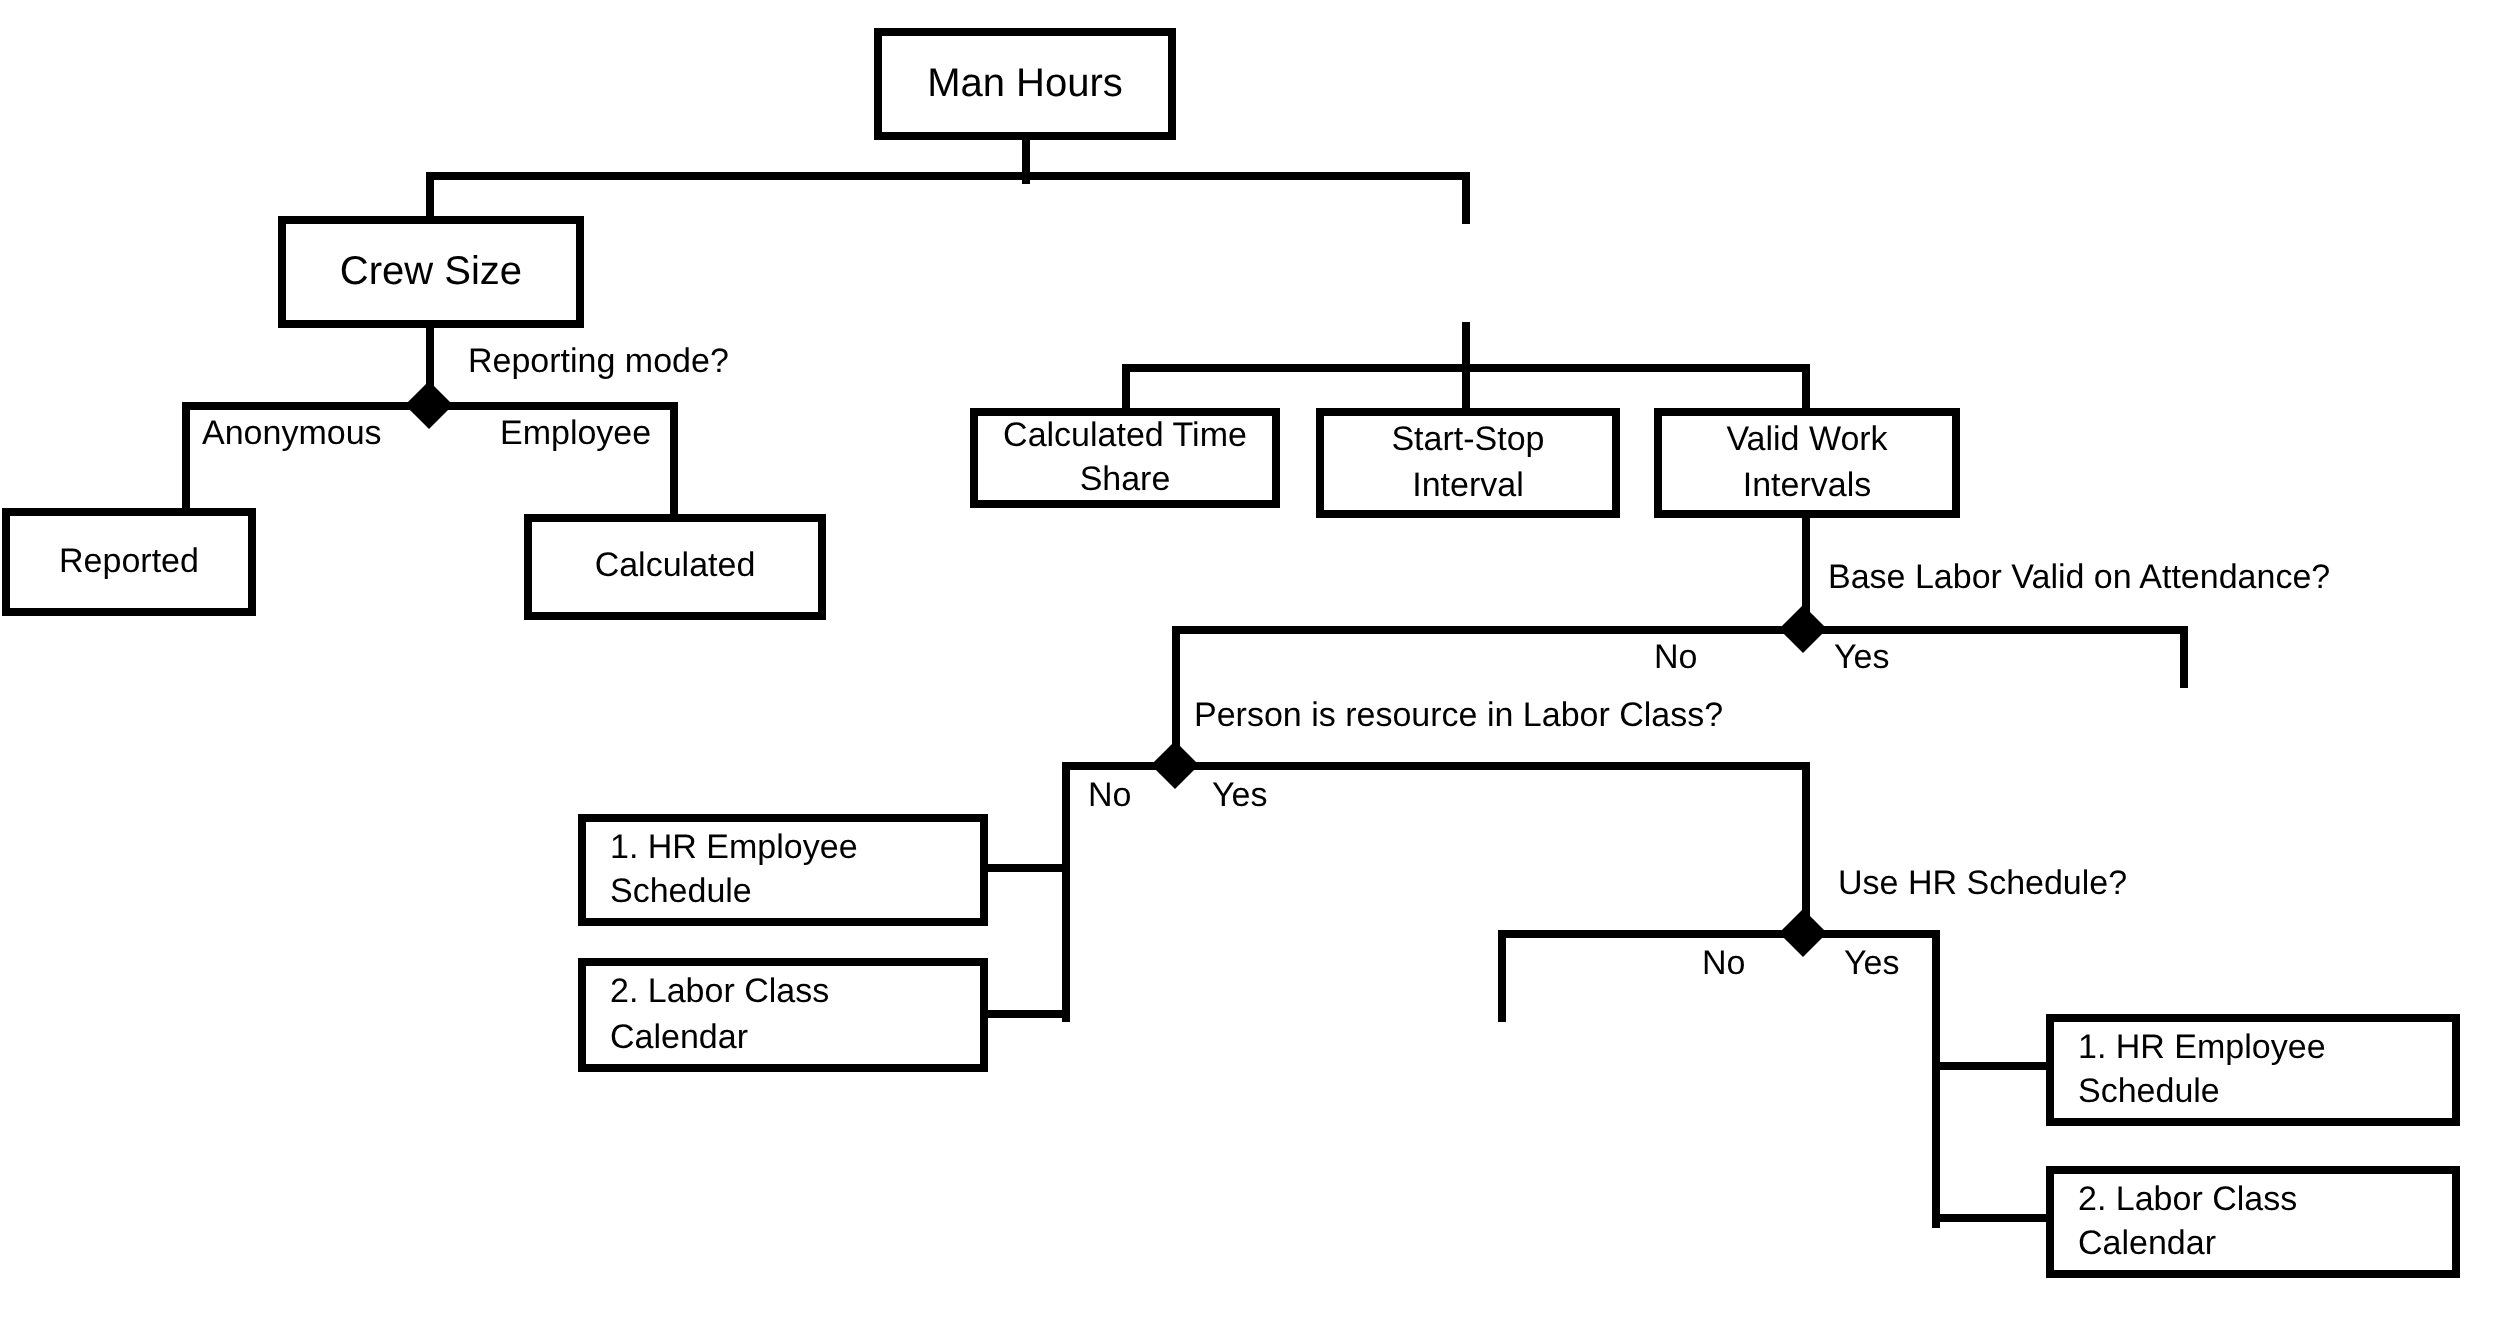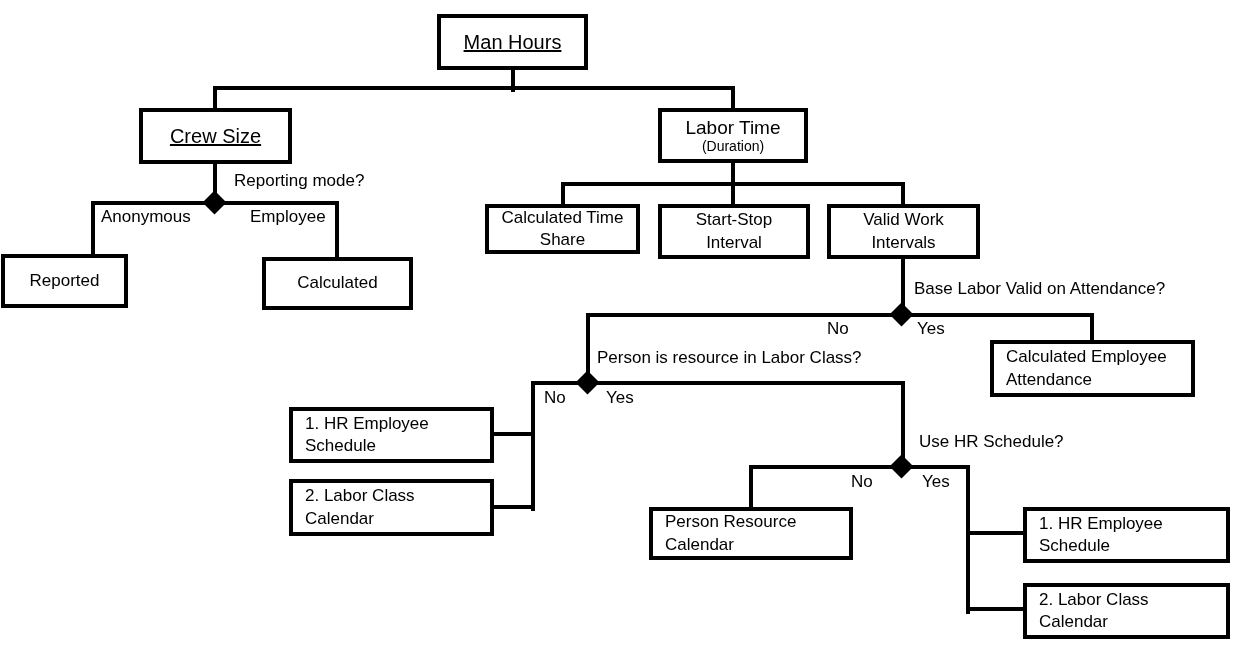--- a/index.html
+++ b/index.html
@@ -24,21 +24,21 @@
     background: #ffffff;
     display: flex;
     align-items: center;
     justify-content: center;
     text-align: center;
     font-size: 17px;
     line-height: 1.3;
     color: #000000;
     padding: 0 4px;
   }
-  .node.big { font-size: 20px; text-decoration: underline; }
+  .node.big { font-size: 20px; }
   .node.leftalign {
     justify-content: flex-start;
     text-align: left;
     padding-left: 12px;
     padding-right: 20px;
   }
   .node.twoline {
     flex-direction: column;
     line-height: 1.1;
     padding-top: 2px;
@@ -111,42 +111,36 @@
 
   <div class="dm" style="left:206px;top:194px"></div>
   <div class="dm" style="left:893px;top:306px"></div>
   <div class="dm" style="left:579px;top:374px"></div>
   <div class="dm" style="left:893px;top:458px"></div>
 
   <div class="node big" style="left:437px;top:14px;width:151px;height:56px">Man Hours</div>
 
   <div class="node big" style="left:139px;top:108px;width:153px;height:56px">Crew Size</div>
 
-  <div class="node twoline" style="left:658px;top:108px;width:150px;height:55px">
-    <span class="main">Labor Time</span>
-    <span class="sub">(Duration)</span>
-  </div>
 
   <div class="node" style="left:1px;top:254px;width:127px;height:54px">Reported</div>
 
   <div class="node" style="left:262px;top:257px;width:151px;height:53px">Calculated</div>
 
   <div class="node" style="left:485px;top:204px;width:155px;height:50px">Calculated Time Share</div>
 
   <div class="node" style="left:827px;top:204px;width:153px;height:55px">Valid Work Intervals</div>
 
   <div class="node" style="left:658px;top:204px;width:152px;height:55px">Start-Stop Interval</div>
 
-  <div class="node leftalign" style="left:990px;top:340px;width:205px;height:57px">Calculated Employee Attendance</div>
 
   <div class="node leftalign" style="left:289px;top:407px;width:205px;height:56px">1. HR Employee Schedule</div>
 
   <div class="node leftalign" style="left:289px;top:479px;width:205px;height:57px">2. Labor Class Calendar</div>
 
-  <div class="node leftalign" style="left:649px;top:507px;width:204px;height:53px">Person Resource Calendar</div>
 
   <div class="node leftalign" style="left:1023px;top:507px;width:207px;height:56px">1. HR Employee Schedule</div>
 
   <div class="node leftalign" style="left:1023px;top:583px;width:207px;height:56px">2. Labor Class Calendar</div>
 
   <span class="q" style="left:234px;top:171px">Reporting mode?</span>
   <span class="q" style="left:914px;top:279px">Base Labor Valid on Attendance?</span>
   <span class="q" style="left:597px;top:348px">Person is resource in Labor Class?</span>
   <span class="q" style="left:919px;top:432px">Use HR Schedule?</span>
 

